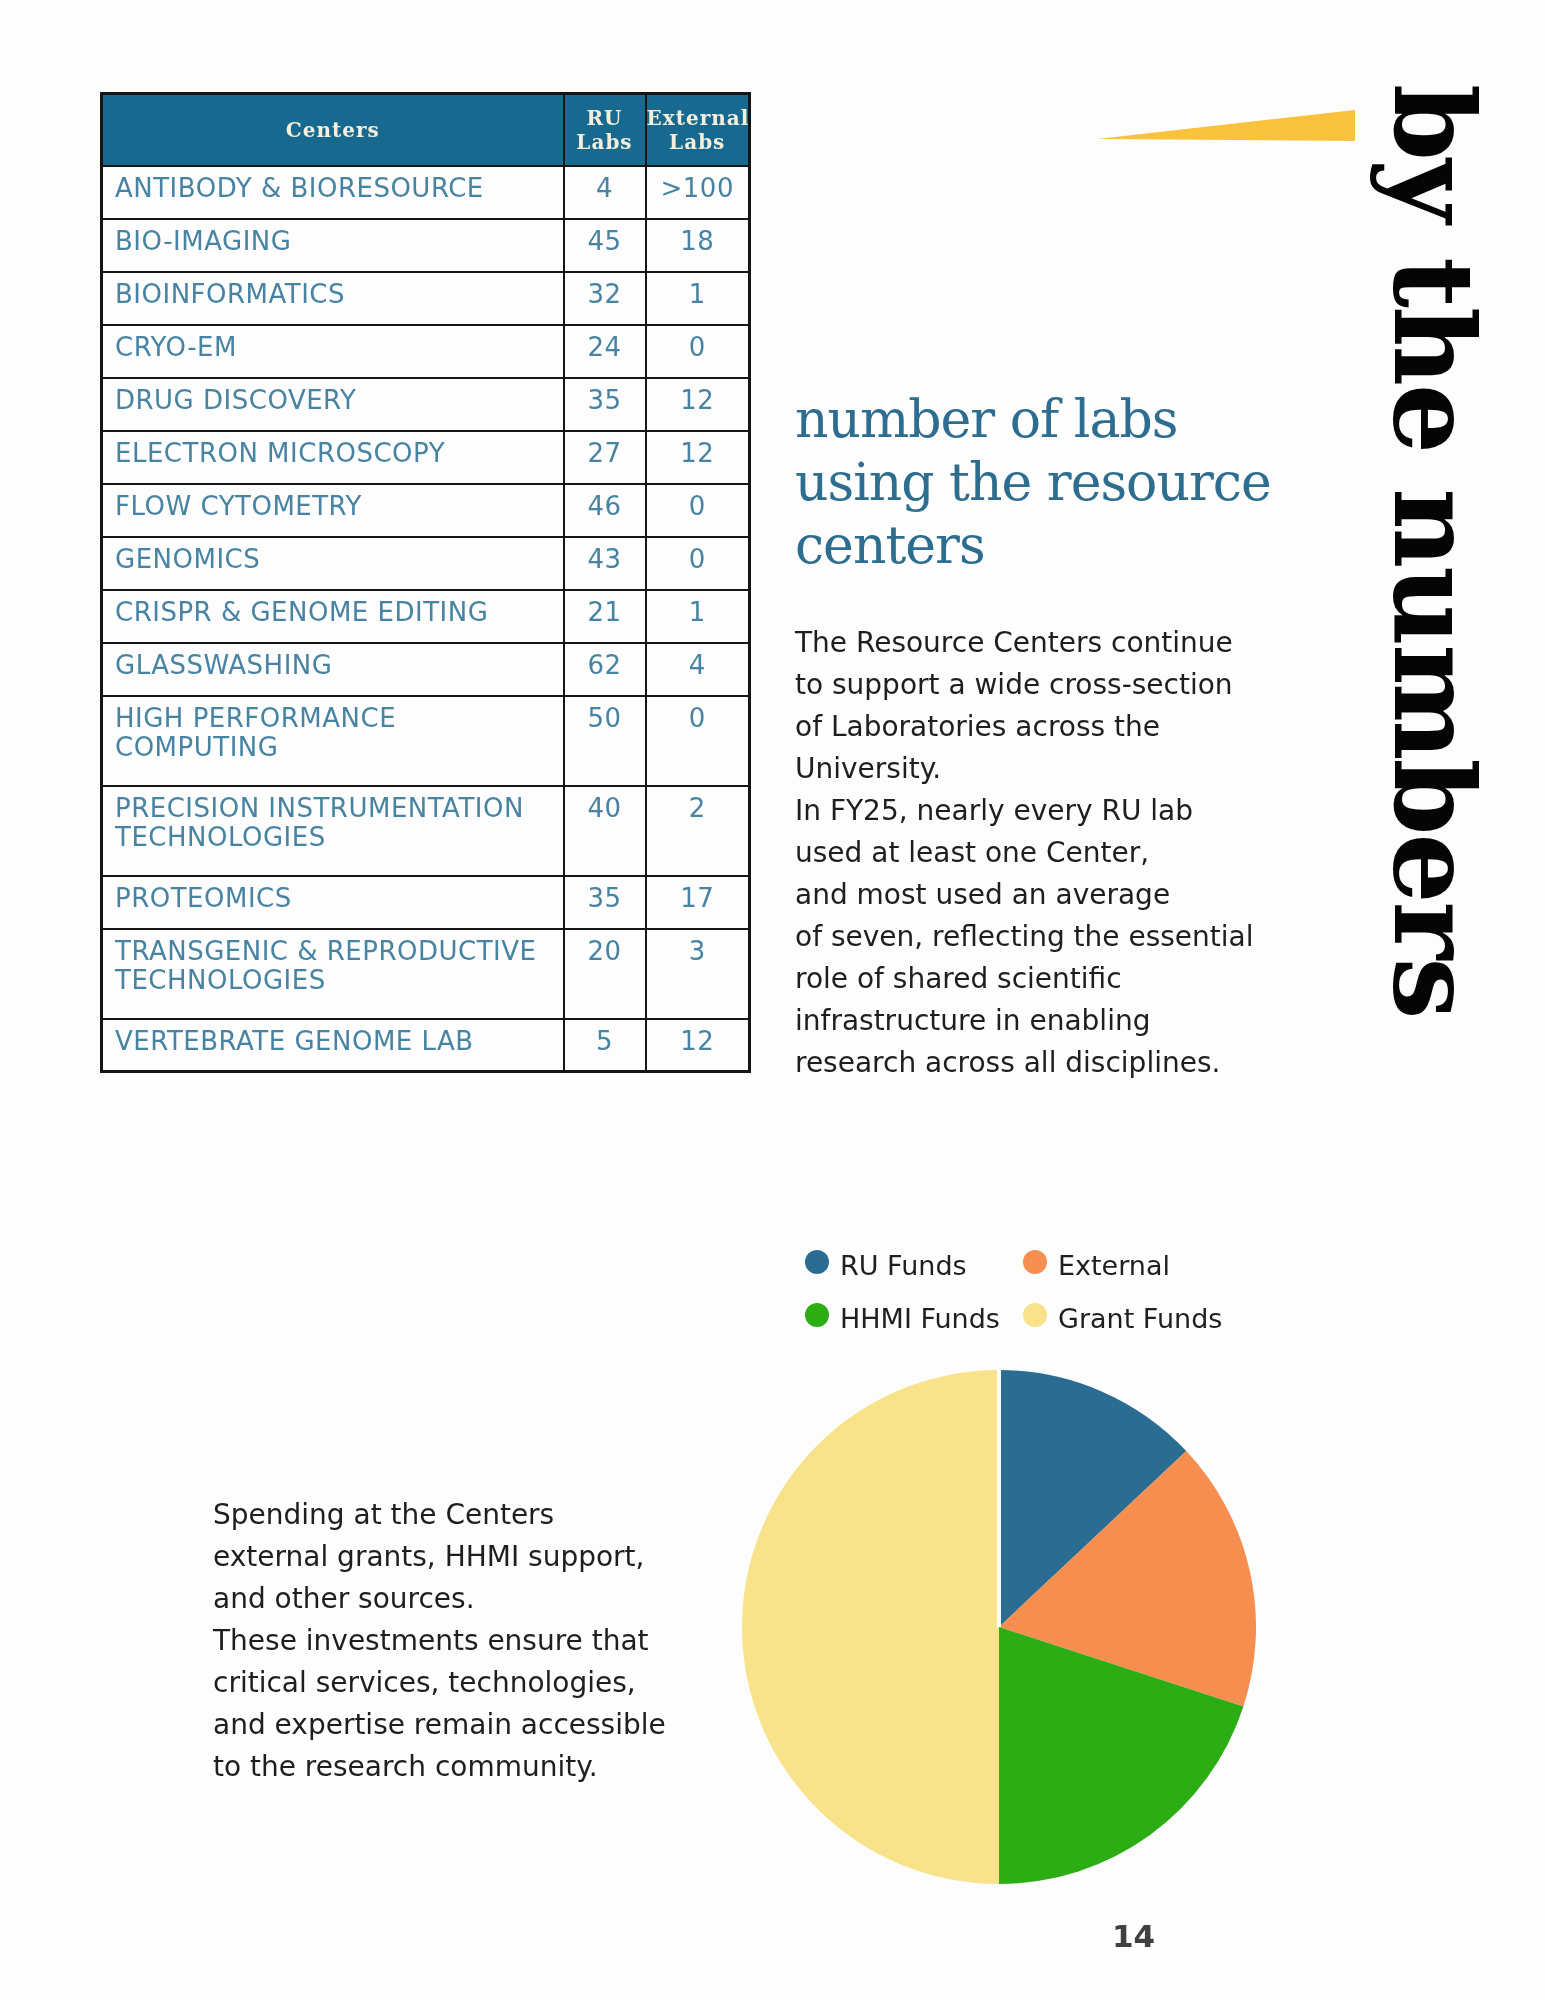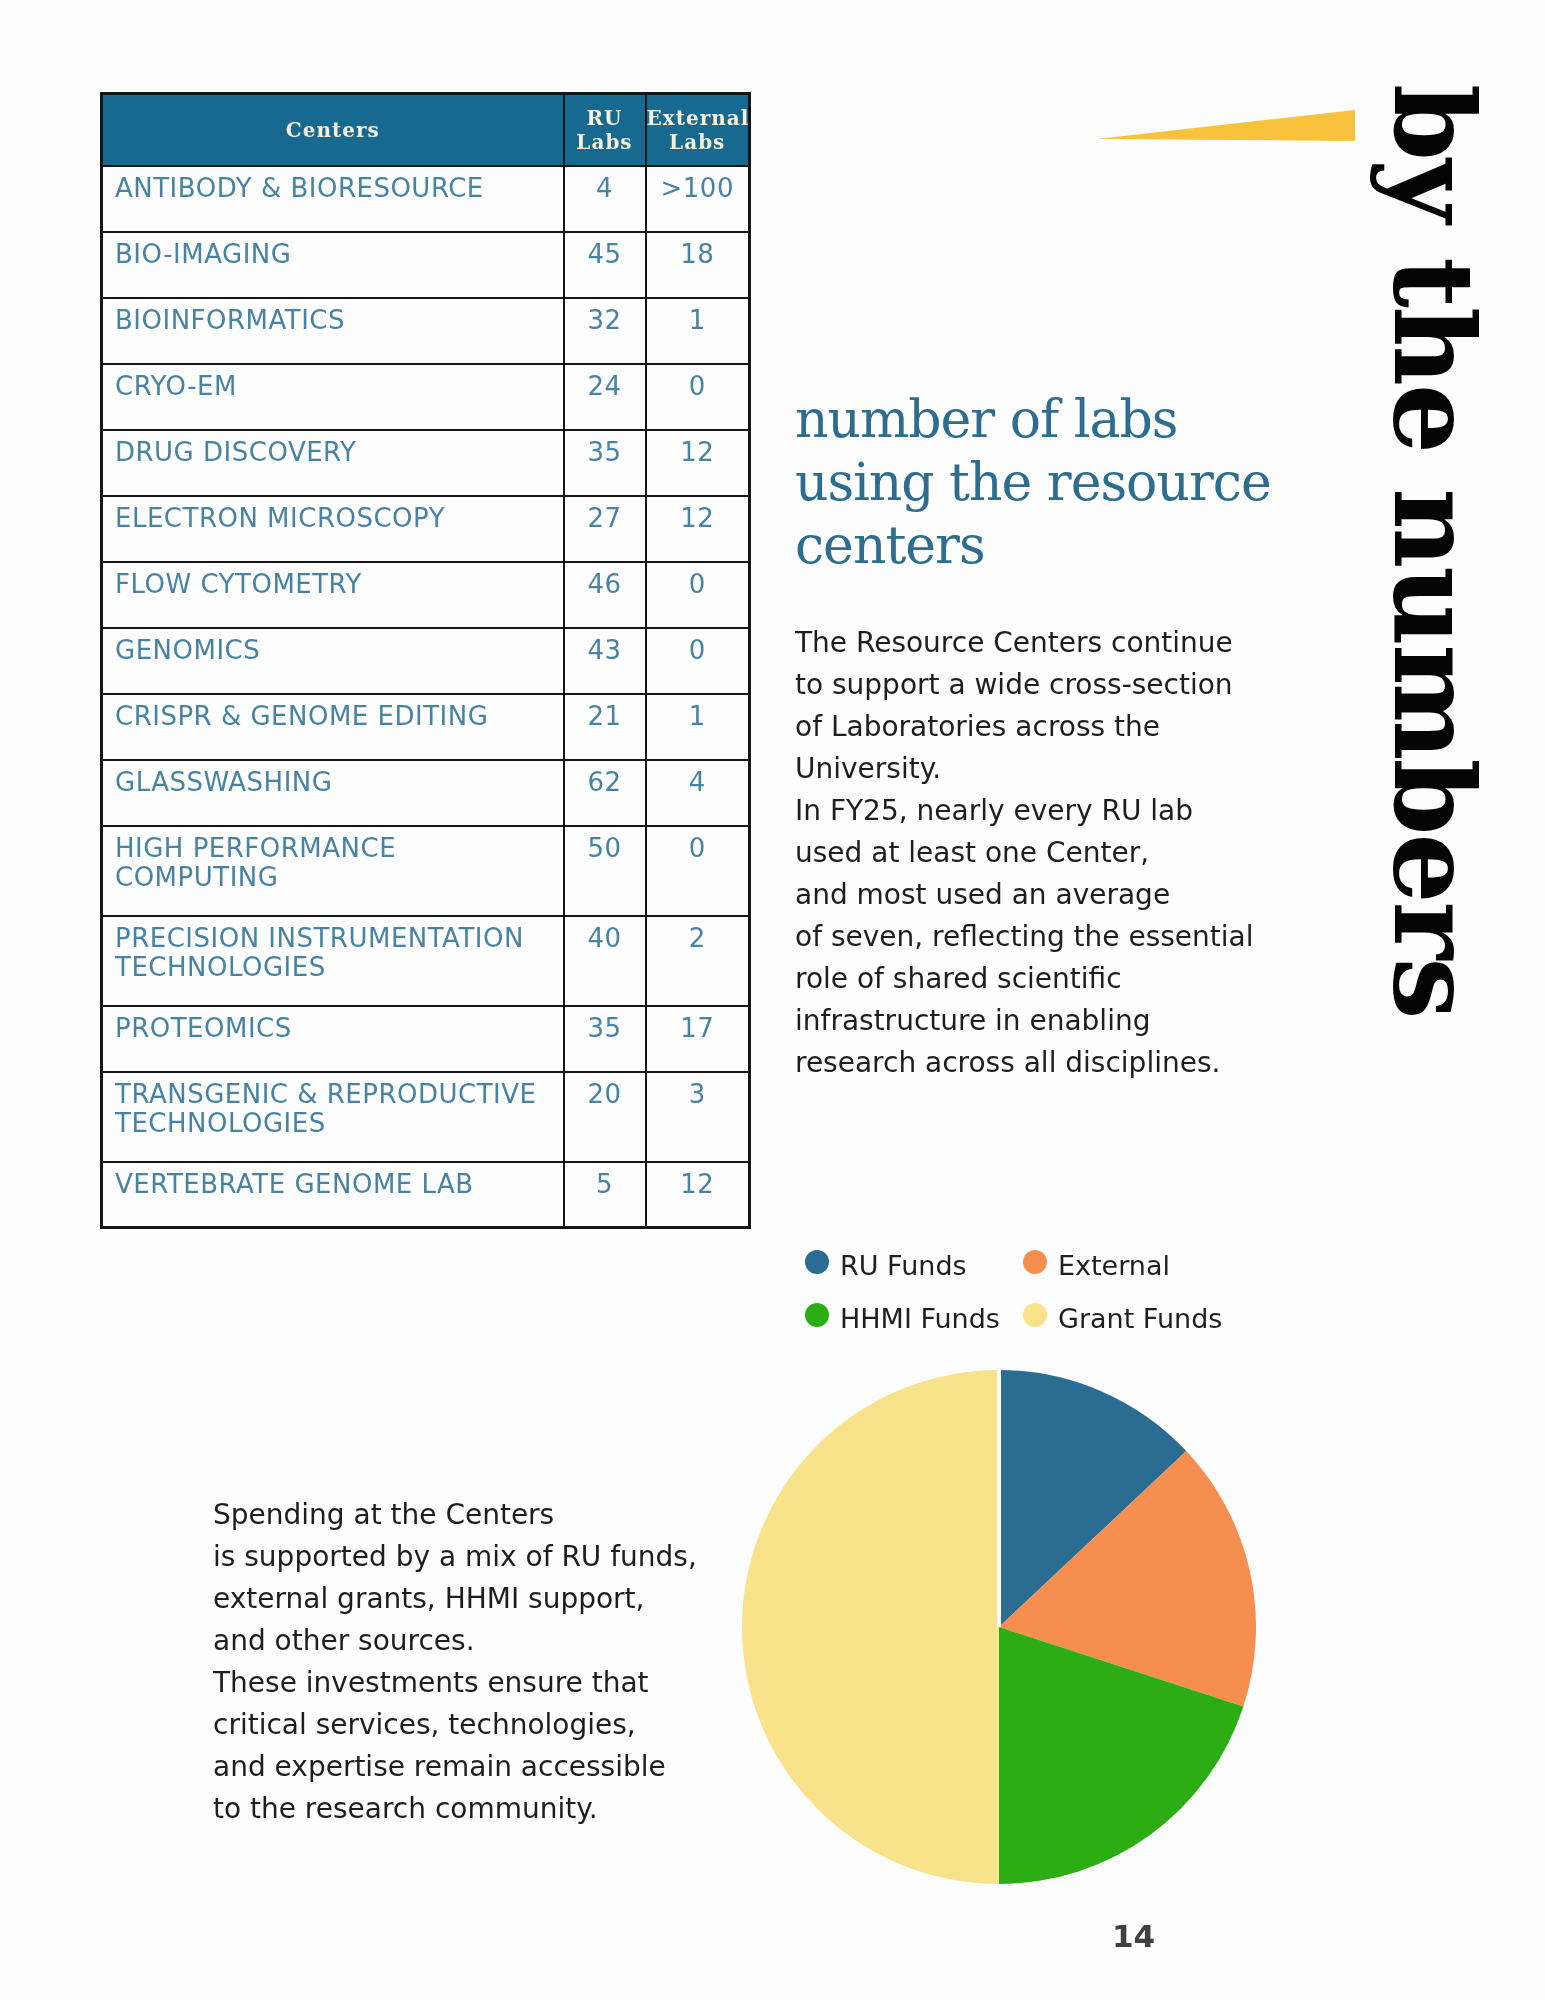--- a/index.html
+++ b/index.html
@@ -38,21 +38,21 @@
     font-size:20px; letter-spacing:1px; line-height:1.2;
     height:72px; text-align:center; vertical-align:middle;
   }
   .centers-table tbody td {
     color:var(--table-body-text,#4783a2);
     font-size:26px; vertical-align:top; padding-top:7px;
     letter-spacing:0.5px; line-height:1.12;
   }
   .centers-table td.center-cell { text-align:left; padding-left:12px; padding-right:6px; }
   .centers-table td.num-cell { text-align:center; }
-  .centers-table tr.single { height:66px; }
+  .centers-table tr.single { height:53px; }
   .centers-table tr.tall { height:90px; }
 
   
   .serif-heading {
     position:absolute; font-family:"DejaVu Serif",serif;
     color:var(--accent-teal,#2d6d90); letter-spacing:-1px;
   }
   #labs-heading { left:795px; top:388px; font-size:52px; line-height:63px; }
   #spending-heading { left:210px; top:1243px; font-size:52px; line-height:65px; }
 
@@ -238,21 +238,20 @@
       <div>and most used an average</div>
       <div>of seven, reflecting the essential</div>
       <div>role of shared scientific</div>
       <div>infrastructure in enabling</div>
       <div>research across all disciplines.</div>
     </div>
 
 
   <div class="body-par" id="spending-par">
       <div>Spending at the Centers</div>
-      <div>is supported by a mix of RU funds,</div>
       <div>external grants, HHMI support,</div>
       <div>and other sources.</div>
       <div>These investments ensure that</div>
       <div>critical services, technologies,</div>
       <div>and expertise remain accessible</div>
       <div>to the research community.</div>
     </div>
 
   <div class="pie-legend">
       <div class="legend-item">

